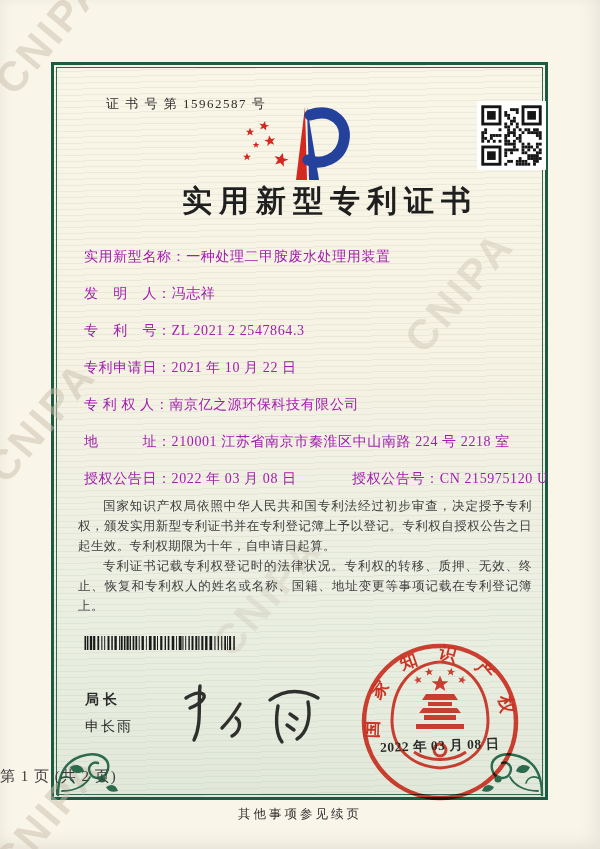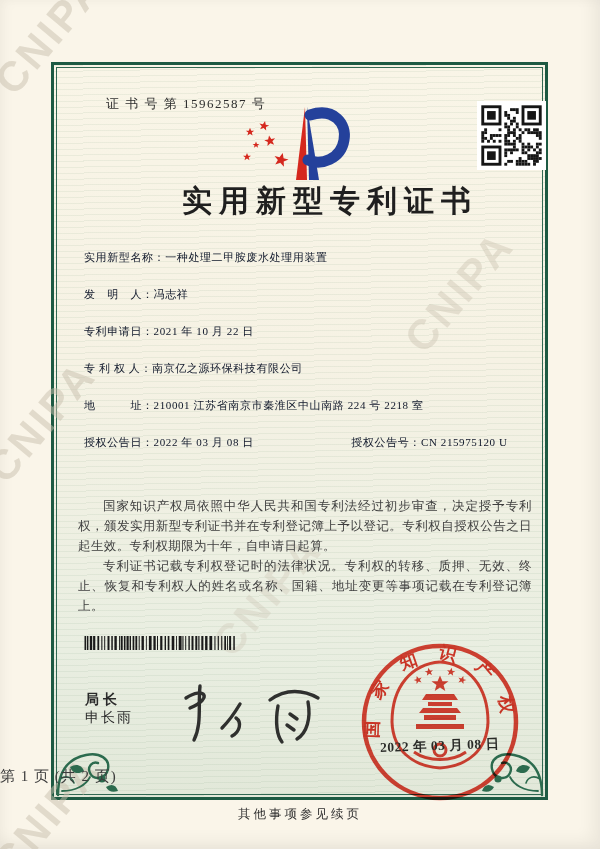--- a/index.html
+++ b/index.html
@@ -26,30 +26,30 @@
       linear-gradient(180deg,#f9f5e7 0%,#f6f2e4 40%,#e9eee1 80%,#e2e8d9 100%);}
   .frame-line{position:absolute;inset:2px;border:1px solid var(--frame_green);opacity:.9;}
   .corner{position:absolute;z-index:2;width:64px;height:64px;}
   .corner-left{left:56px;top:733px;}
   .corner-right{left:480px;top:733px;transform:scaleX(-1);}
   .cert-no{position:absolute;z-index:2;left:78px;top:95px;font-size:13px;letter-spacing:1.5px;color:#2e2e2e;margin-left:28px;}
   .logo{position:absolute;z-index:2;left:233px;top:102px;}
   .qr{position:absolute;z-index:2;left:477px;top:101px;width:69px;height:69px;}
   .title{position:absolute;z-index:2;left:0;top:181px;width:100%;margin:0;text-align:center;
     font-size:30px;font-weight:700;letter-spacing:7px;color:#1f1f1f;padding-left:30px;}
-  .fields{position:absolute;z-index:2;left:84px;top:250px;width:452px;font-size:11px;color:#0f172a;}
+  .fields{position:absolute;z-index:2;left:84px;top:250px;width:452px;font-size:14px;color:#a21caf;}
   .row{line-height:14px;margin-bottom:23px;letter-spacing:.6px;white-space:nowrap;}
   .pair-left{display:inline-block;width:264px;}
   .paras{position:absolute;z-index:2;left:78px;top:496px;width:454px;font-size:12.5px;
     line-height:20px;color:#404040;text-align:justify;letter-spacing:.4px;}
   .paras p{margin:0;text-indent:2em;}
   .barcode{position:absolute;z-index:2;left:84px;top:636px;}
   .signer{position:absolute;z-index:2;left:85px;top:691px;font-size:14px;color:#2b2b2b;}
   .signer-role{letter-spacing:4px;font-weight:bold;}
-  .signer-name{letter-spacing:2px;}
+  .signer-name{margin-top:9px;letter-spacing:2px;}
   .signature{position:absolute;z-index:3;left:178px;top:678px;}
   .seal{position:absolute;z-index:3;left:352px;top:638px;mix-blend-mode:multiply;opacity:.93;}
   .page-no{position:absolute;z-index:2;left:0;top:767px;width:100%;text-align:left;
     font-size:15px;letter-spacing:1px;color:#3c3c3c;}
   .foot-note{position:absolute;z-index:2;left:0;top:806px;width:100%;text-align:center;
     font-size:12.5px;letter-spacing:3px;color:#2f2f2f;}
 </style>
 </head>
 <body>
 
@@ -245,20 +245,23 @@
   <h1 class="title">实用新型专利证书</h1>
 
   <div class="fields">
     <div class="row">
       <span class="lab">实用新型名称：</span><span class="val">一种处理二甲胺废水处理用装置</span>
     </div>
     <div class="row">
       <span class="lab">发　明　人：</span><span class="val">冯志祥</span>
     </div>
     <div class="row">
+      <span class="lab">专　利　号：</span><span class="val">ZL 2021 2 2547864.3</span>
+    </div>
+    <div class="row">
       <span class="lab">专利申请日：</span><span class="val">2021 年 10 月 22 日</span>
     </div>
     <div class="row">
       <span class="lab">专 利 权 人：</span><span class="val">南京亿之源环保科技有限公司</span>
     </div>
     <div class="row">
       <span class="lab">地　　　址：</span><span class="val">210001 江苏省南京市秦淮区中山南路 224 号 2218 室</span>
     </div>
     <div class="row">
       <span class="pair-left">

